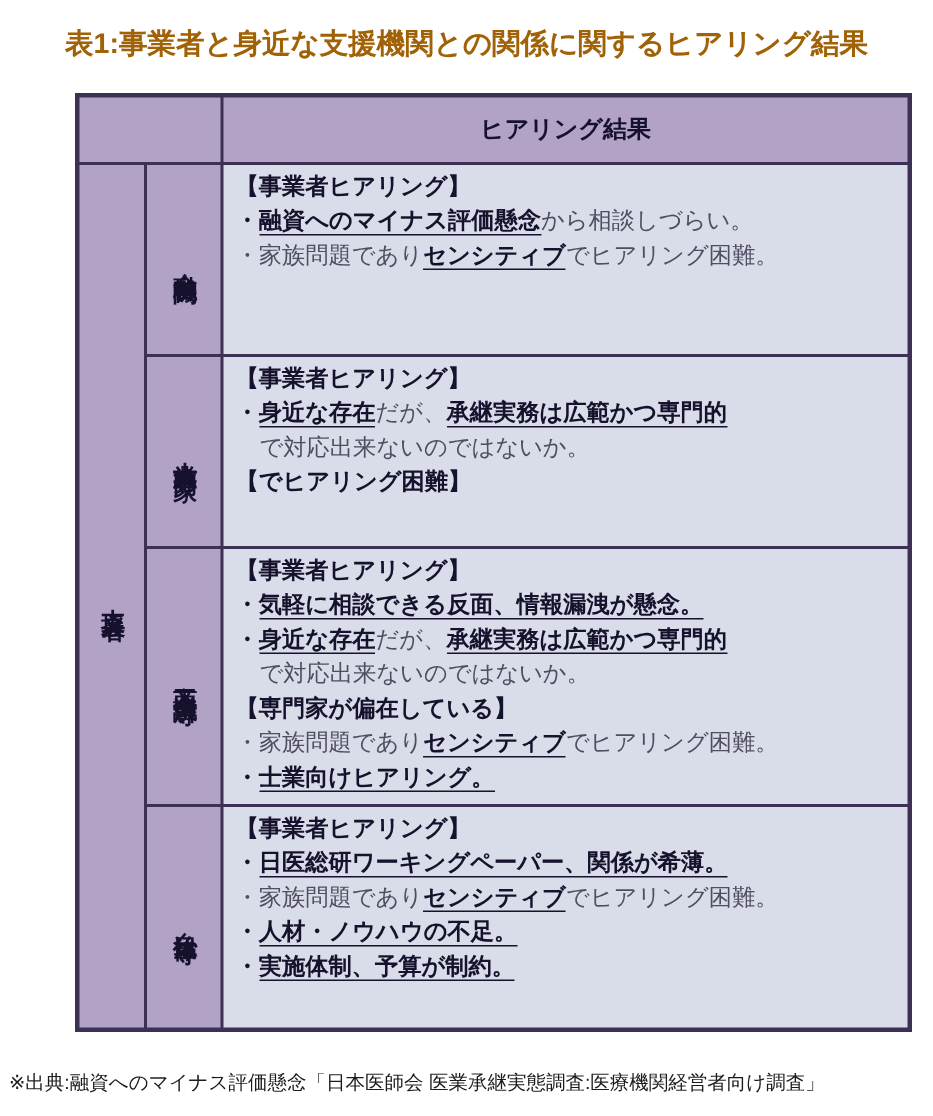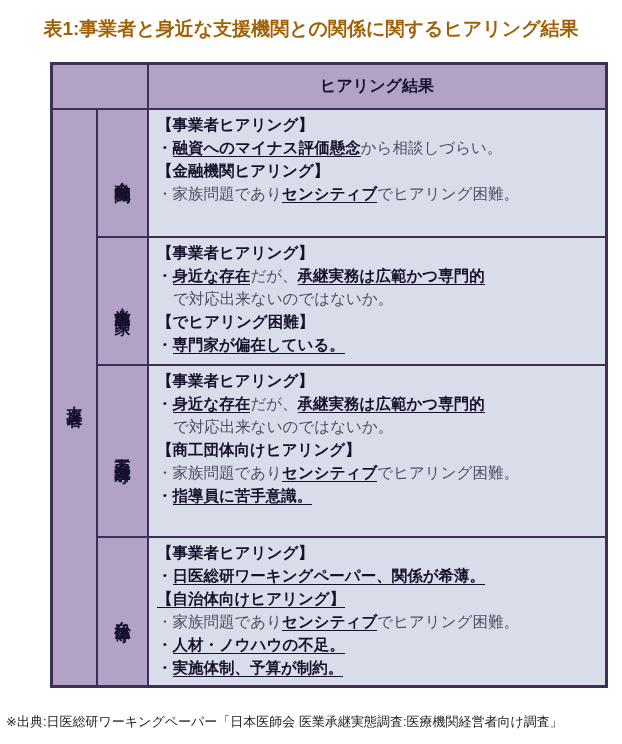--- a/index.html
+++ b/index.html
@@ -100,50 +100,48 @@
   <div class="cell side">
     <span>支援者</span>
   </div>
 
 <div class="cell cat" style="grid-area: 2 / 2;">
       <span>金融機関</span>
     </div>
     <div class="cell content" style="grid-area: 2 / 3;">
       <div class="line"><span class="b">【事業者ヒアリング】</span></div>
       <div class="line"><span class="b">・</span><span class="b u">融資へのマイナス評価懸念</span><span class="r">から相談しづらい。</span></div>
-      <div class="line"><span class="b">【金融機関ヒアリング】</span></div>
       <div class="line"><span class="r">・家族問題であり</span><span class="b u">センシティブ</span><span class="r">でヒアリング困難。</span></div>
     </div>
     <div class="cell cat" style="grid-area: 3 / 2;">
       <span>士業等専門家</span>
     </div>
     <div class="cell content" style="grid-area: 3 / 3;">
       <div class="line"><span class="b">【事業者ヒアリング】</span></div>
       <div class="line"><span class="b">・</span><span class="b u">身近な存在</span><span class="r">だが、</span><span class="b u">承継実務は広範かつ専門的</span></div>
       <div class="line indent"><span class="r">で対応出来ないのではないか。</span></div>
       <div class="line"><span class="b">【でヒアリング困難】</span></div>
-      <div class="line"><span class="b">・</span><span class="b u">専門家が偏在している。</span></div>
     </div>
     <div class="cell cat" style="grid-area: 4 / 2;">
       <span>商工会議所等</span>
     </div>
     <div class="cell content" style="grid-area: 4 / 3;">
       <div class="line"><span class="b">【事業者ヒアリング】</span></div>
+      <div class="line"><span class="b">・</span><span class="b u">気軽に相談できる反面、情報漏洩が懸念。</span></div>
       <div class="line"><span class="b">・</span><span class="b u">身近な存在</span><span class="r">だが、</span><span class="b u">承継実務は広範かつ専門的</span></div>
       <div class="line indent"><span class="r">で対応出来ないのではないか。</span></div>
-      <div class="line"><span class="b">【商工団体向けヒアリング】</span></div>
+      <div class="line"><span class="b">【専門家が偏在している】</span></div>
       <div class="line"><span class="r">・家族問題であり</span><span class="b u">センシティブ</span><span class="r">でヒアリング困難。</span></div>
-      <div class="line"><span class="b">・</span><span class="b u">指導員に苦手意識。</span></div>
+      <div class="line"><span class="b">・</span><span class="b u">士業向けヒアリング。</span></div>
     </div>
     <div class="cell cat" style="grid-area: 5 / 2;">
       <span>自治体等</span>
     </div>
     <div class="cell content" style="grid-area: 5 / 3;">
       <div class="line"><span class="b">【事業者ヒアリング】</span></div>
       <div class="line"><span class="b">・</span><span class="b u">日医総研ワーキングペーパー、関係が希薄。</span></div>
-      <div class="line"><span class="b u">【自治体向けヒアリング】</span></div>
       <div class="line"><span class="r">・家族問題であり</span><span class="b u">センシティブ</span><span class="r">でヒアリング困難。</span></div>
       <div class="line"><span class="b">・</span><span class="b u">人材・ノウハウの不足。</span></div>
       <div class="line"><span class="b">・</span><span class="b u">実施体制、予算が制約。</span></div>
     </div>
   </div>
 
-<div class="source-note">※出典:日医総研ワーキングペーパー「日本医師会 医業承継実態調査:医療機関経営者向け調査」</div>
+<div class="source-note">※出典:融資へのマイナス評価懸念「日本医師会 医業承継実態調査:医療機関経営者向け調査」</div>
 
 </body></html>

